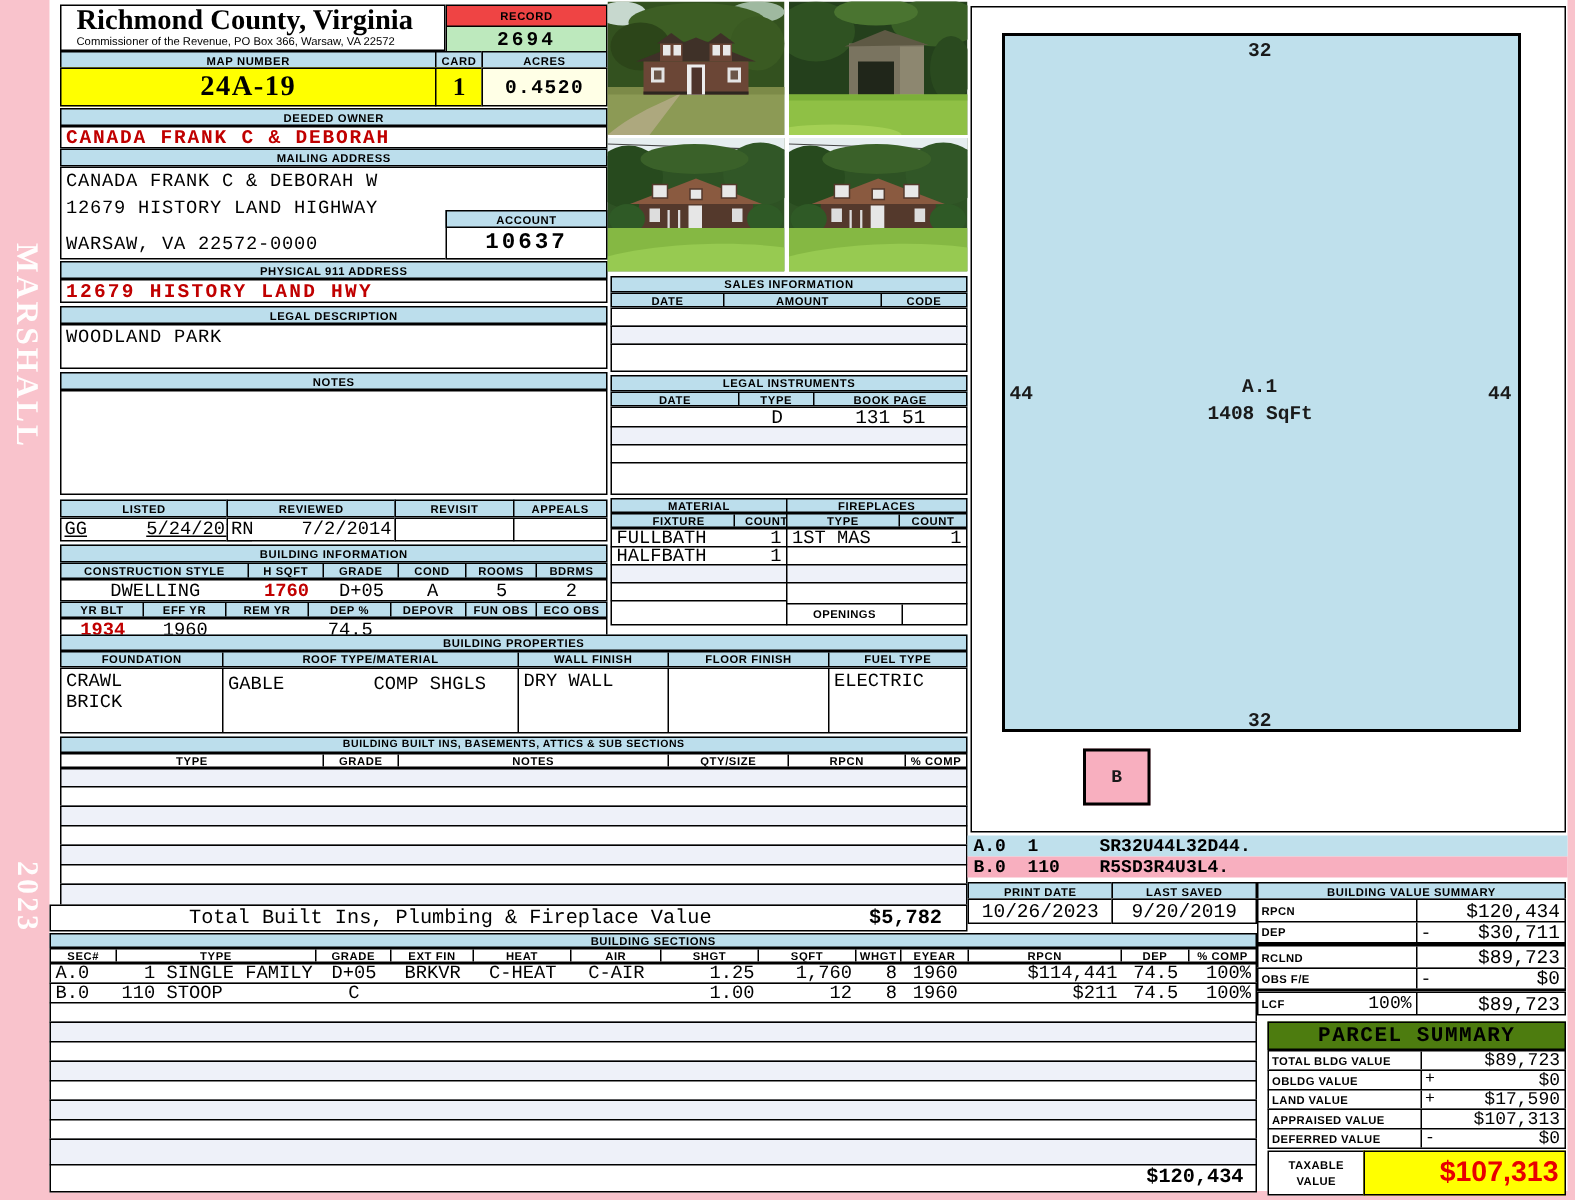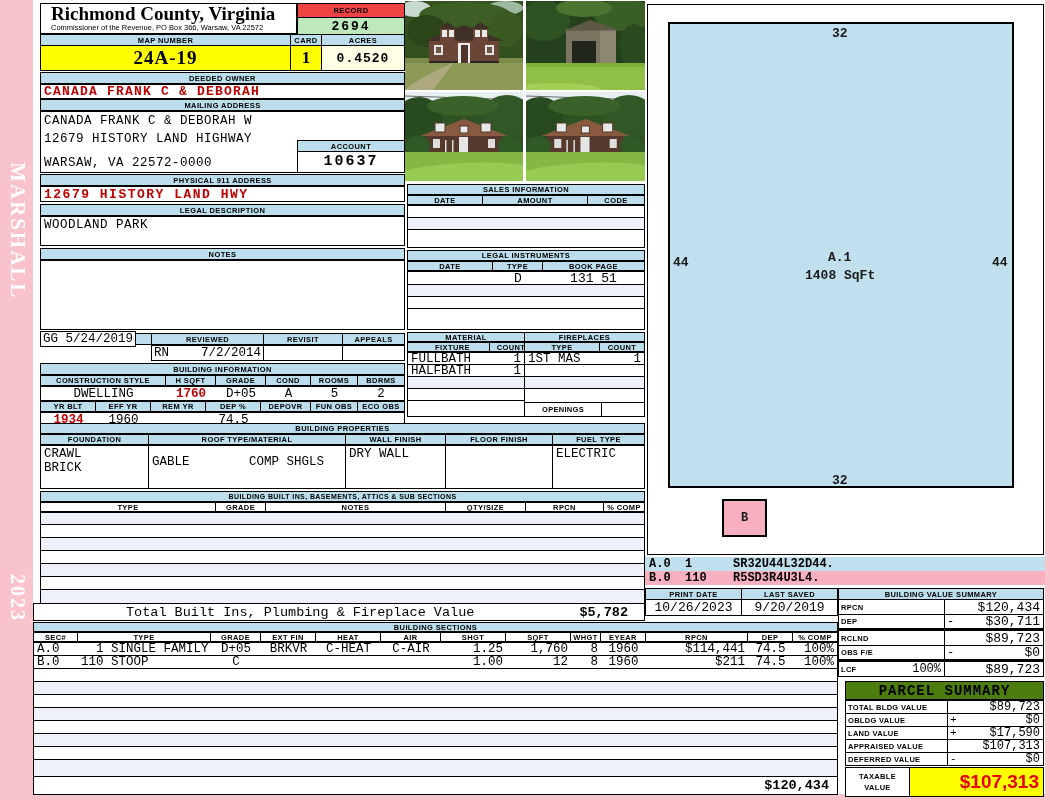--- a/index.html
+++ b/index.html
@@ -70,21 +70,21 @@
 <div class="hdr" style="left:40px;top:204px;width:365px;height:12px;">LEGAL DESCRIPTION</div>
 <div class="box mono" style="left:40px;top:216px;width:365px;height:30px;font-size:12.5px;padding:1px 3px;letter-spacing:.5px;">WOODLAND PARK</div>
 
 <div class="hdr" style="left:40px;top:248px;width:365px;height:12px;">NOTES</div>
 <div class="box" style="left:40px;top:260px;width:365px;height:70px;"></div>
 
 <div class="hdr" style="left:40px;top:333px;width:112px;height:12px;">LISTED</div>
 <div class="hdr" style="left:151px;top:333px;width:113px;height:12px;">REVIEWED</div>
 <div class="hdr" style="left:263px;top:333px;width:80px;height:12px;">REVISIT</div>
 <div class="hdr" style="left:342px;top:333px;width:63px;height:12px;">APPEALS</div>
-<div class="box mono" style="left:40px;top:331px;width:96px;height:16px;display:flex;justify-content:space-between;align-items:center;font-size:12.5px;padding:0 2px;">
+<div class="box mono" style="left:40px;top:345px;width:128px;height:16px;display:flex;justify-content:space-between;align-items:center;font-size:12.5px;padding:0 2px;text-decoration:underline;">
   <span>GG</span>
     <span>5/24/2019</span>
 </div>
 <div class="box mono" style="left:151px;top:345px;width:113px;height:16px;display:flex;justify-content:space-between;align-items:center;font-size:12.5px;padding:0 2px;">
   <span>RN</span>
     <span>7/2/2014</span>
 </div>
 <div class="box" style="left:263px;top:345px;width:80px;height:16px;"></div>
 <div class="box" style="left:342px;top:345px;width:63px;height:16px;"></div>
 
@@ -298,21 +298,21 @@
     <span style="width:100px;">WALL FINISH</span>
     <span style="width:107px;">FLOOR FINISH</span>
     <span style="width:91px;">FUEL TYPE</span>
   </div>
 </div>
 <div class="box" style="left:40px;top:445px;width:605px;height:44px;display:flex;font:12.5px 'Liberation Mono','DejaVu Sans Mono',monospace;">
   <div style="width:108px;border-right:1px solid #000;padding:1px 3px;box-sizing:border-box;">
     <div>CRAWL</div>
     <div>BRICK</div>
   </div>
-  <div style="width:197px;border-right:1px solid #000;padding:9px 3px;box-sizing:border-box;">
+  <div style="width:197px;border-right:1px solid #000;padding:3px 3px;box-sizing:border-box;">
     <span>GABLE</span>
     <span style="margin-left:52px;">COMP SHGLS</span>
   </div>
   <div style="width:100px;border-right:1px solid #000;padding:1px 3px;box-sizing:border-box;">DRY WALL</div>
   <div style="width:107px;border-right:1px solid #000;padding:1px 3px;box-sizing:border-box;"></div>
   <div style="width:91px;padding:1px 3px;box-sizing:border-box;">ELECTRIC</div>
 </div>
 
 <div class="hdr" style="left:40px;top:491px;width:605px;height:11px;font-size:7px;">BUILDING BUILT INS, BASEMENTS, ATTICS &amp; SUB SECTIONS</div>
 <div class="hdr" style="left:40px;top:502px;width:605px;height:10px;padding:0;background:#fff;">

